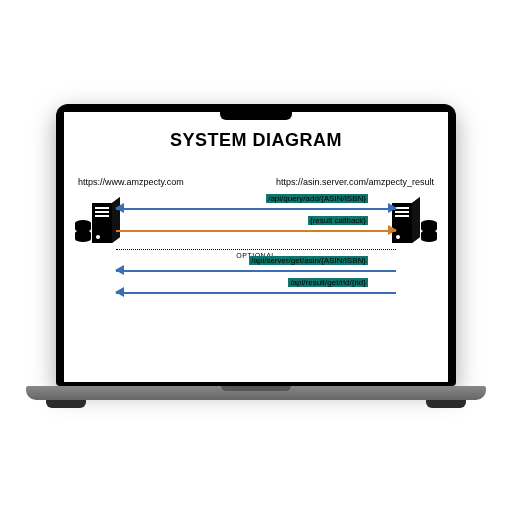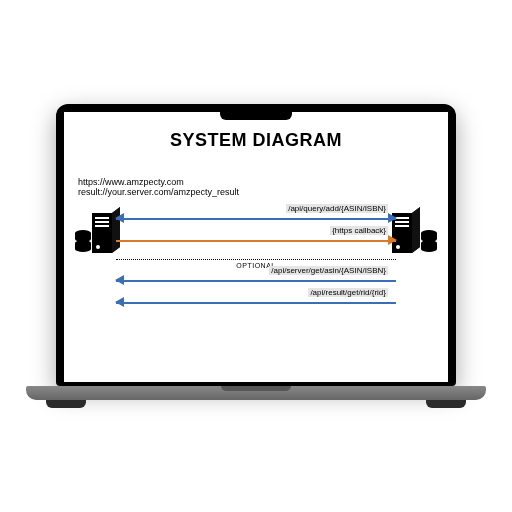--- a/index.html
+++ b/index.html
@@ -56,21 +56,20 @@
 
   
   .title {
     text-align:center; font-size: 18px; font-weight: 600;
     padding-top: 18px; letter-spacing: 0.5px;
   }
   .hosts {
     display:flex; justify-content:space-between;
     padding: 26px 14px 0 14px;
     font-size: 9px;
-    flex-direction: column;
   }
   .diagram {
     position:relative;
     height: 140px;
     margin: 4px 14px 0 14px;
   }
   .node {
     position:absolute; top: 6px;
     display:flex; align-items:flex-end;
   }
@@ -96,22 +95,22 @@
     width:0; height:0;
     border-top:5px solid transparent;
     border-bottom:5px solid transparent;
   }
   .head-left { left:-1px; }
   .head-right { right:-1px; }
   .head-left.blue-h { border-right:9px solid #3a6fb7; }
   .head-right.blue-h { border-left:9px solid #3a6fb7; }
   .head-right.orange-h { border-left:9px solid #d77a2a; }
   .arrow-label {
-    position:absolute; top:-7px; right: 8px;
-    font-size: 8px; background:#e5e5e5; padding:0 2px;
+    position:absolute; top:-7px; right: 28px;
+    font-size: 8px; background:#0f766e; padding:0 2px;
   }
 
   .optional-line {
     position:absolute; left:38px; right:38px;
     border-top: 1.5px dotted #000;
     text-align:center;
   }
   .optional-label {
     position:relative; top:-6px;
     font-size:7px; background:#fff; padding:0 4px; letter-spacing:0.5px;
@@ -122,21 +121,21 @@
 
 <div class="laptop">
   <div class="screen-outer">
     <div class="screen">
       <div class="notch"></div>
 
       <div class="title">SYSTEM DIAGRAM</div>
 
       <div class="hosts">
         <span>https://www.amzpecty.com</span>
-        <span>result://your.server.com/amzpecty_result</span>
+        <span>https://asin.server.com/amzpecty_result</span>
       </div>
 
       <div class="diagram">
 
         <div class="node left">
           <svg class="disks-svg" viewBox="0 0 18 24">
             <ellipse cx="9" cy="4" rx="8" ry="3" fill="#000"></ellipse>
             <path d="M1 4 v6 a8 3 0 0 0 16 0 V4" fill="#000"></path>
             <ellipse cx="9" cy="14" rx="8" ry="3" fill="#000"></ellipse>
             <path d="M1 14 v6 a8 3 0 0 0 16 0 V14" fill="#000"></path>
@@ -173,21 +172,21 @@
         <div class="arrow" style="top:10px">
           <div class="arrow-line blue"></div>
           <div class="arrow-head head-left blue-h"></div>
           <div class="arrow-head head-right blue-h"></div>
           <div class="arrow-label">/api/query/add/{ASIN/ISBN}</div>
         </div>
 
         <div class="arrow" style="top:32px">
           <div class="arrow-line orange"></div>
           <div class="arrow-head head-right orange-h"></div>
-          <div class="arrow-label">{https callback}</div>
+          <div class="arrow-label">{result callback}</div>
         </div>
 
         <div class="optional-line" style="top:58px">
           <span class="optional-label">OPTIONAL</span>
         </div>
 
         <div class="arrow" style="top:72px">
           <div class="arrow-line blue"></div>
           <div class="arrow-head head-left blue-h"></div>
           <div class="arrow-label">/api/server/get/asin/{ASIN/ISBN}</div>

